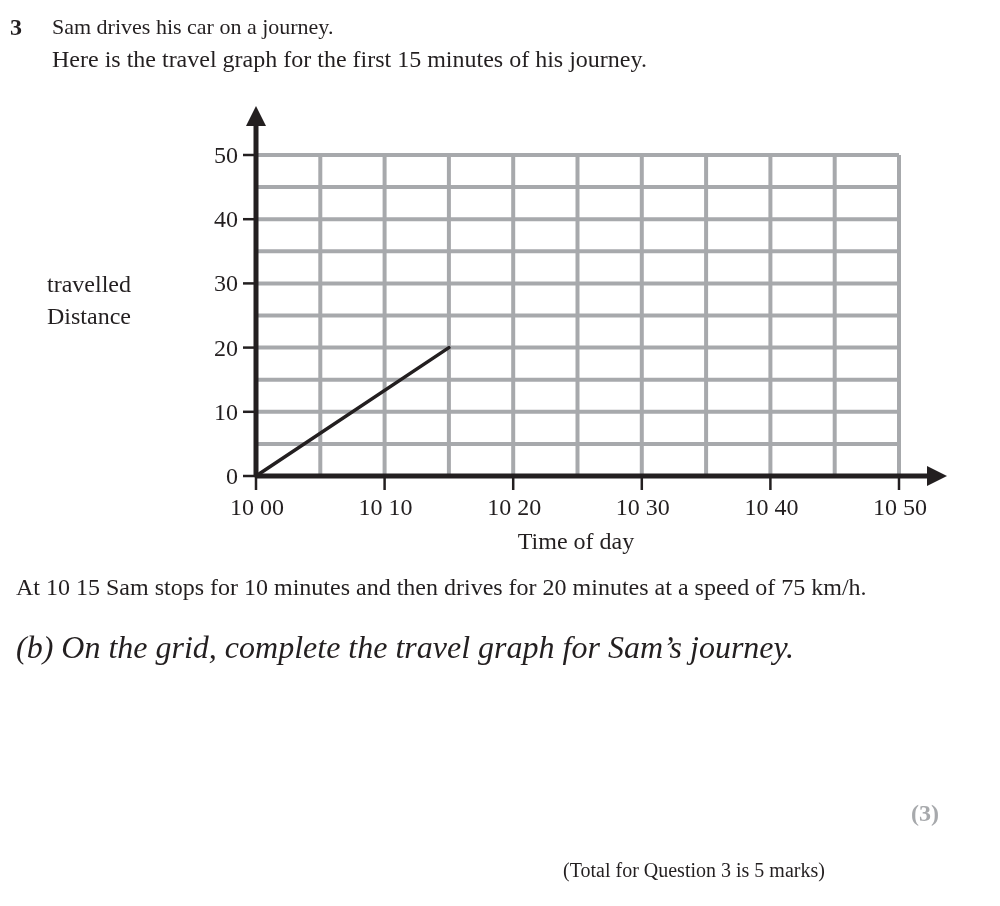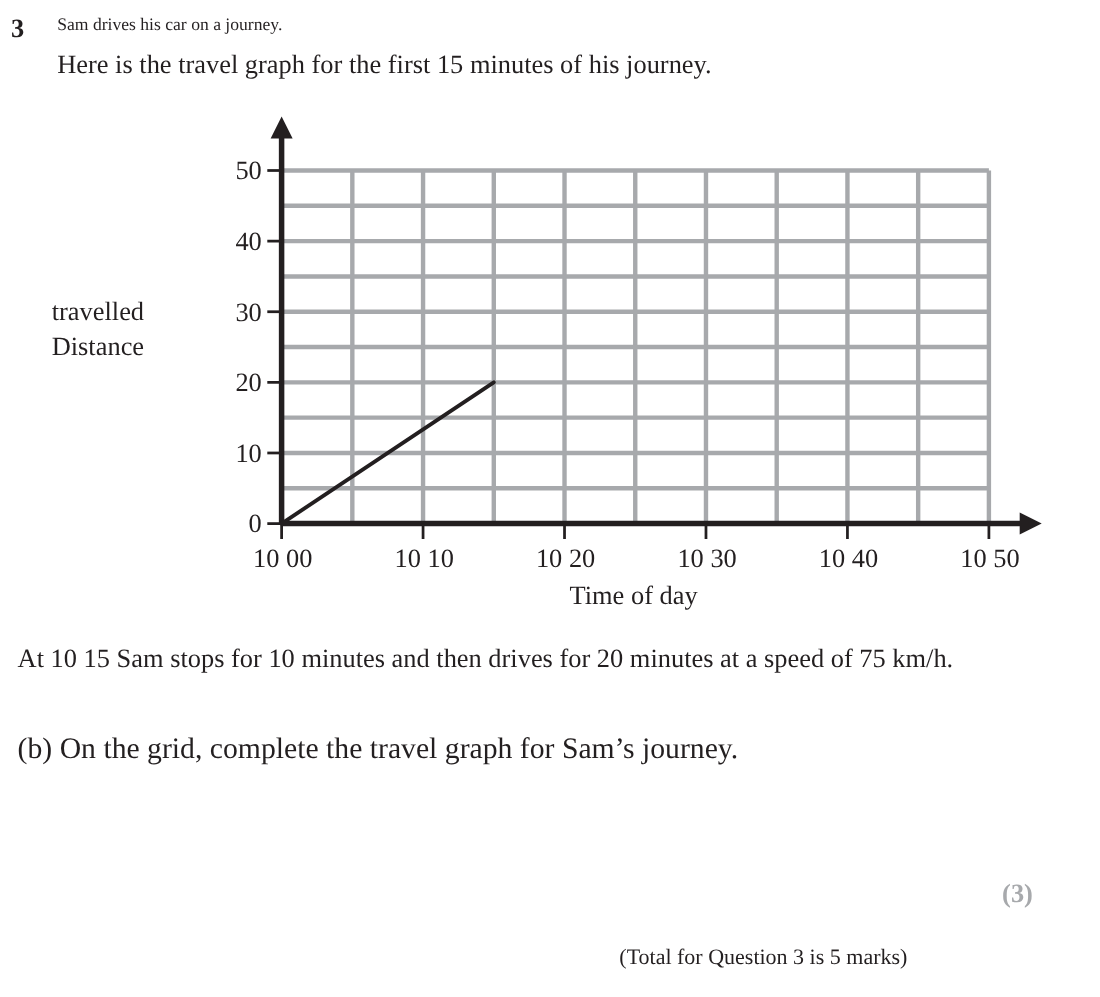--- a/index.html
+++ b/index.html
@@ -1,25 +1,25 @@
 <!DOCTYPE html>
 <html><head>
 <meta charset="utf-8">
 <style>
   html, body { margin:0; padding:0; background:#ffffff; }
   body { width:1000px; height:906px; position:relative; overflow:hidden;
          font-family:"Liberation Serif", "DejaVu Serif", serif; color:#231f20; }
   .abs { position:absolute; white-space:nowrap; }
   .qnum { left:10px; top:14px; font-size:24px; font-weight:bold; }
-  .line1 { left:52px; top:14px; font-size:16px; }
+  .line1 { left:52px; top:14px; font-size:22px; }
   .line2 { left:52px; top:46px; font-size:24px;text-align:right; }
   .ylabel { left:47px; top:268px; font-size:24px; line-height:32px; }
   .ylabel div { white-space:nowrap; }
-  .stmt { left:16px; top:574px; font-size:24px;margin-top:12px; }
-  .partb { left:16px; top:665px; font-size:27px; }
+  .stmt { left:16px; top:574px; font-size:24px; }
+  .partb { left:16px; top:629px; font-size:32px;font-style:italic; }
   .marks { left:911px; top:800px; font-size:24px; font-weight:bold; color:#a7a9ac; }
   .total { left:563px; top:859px; font-size:20px; font-weight:normal; }
   svg text { font-family:"Liberation Serif", "DejaVu Serif", serif; font-size:24px; fill:#231f20; }
   #chart { position:absolute; left:0; top:0; }
 </style>
 </head>
 <body>
 
 <div class="abs qnum">3</div>
 <div class="abs line1">Sam drives his car on a journey.</div>

